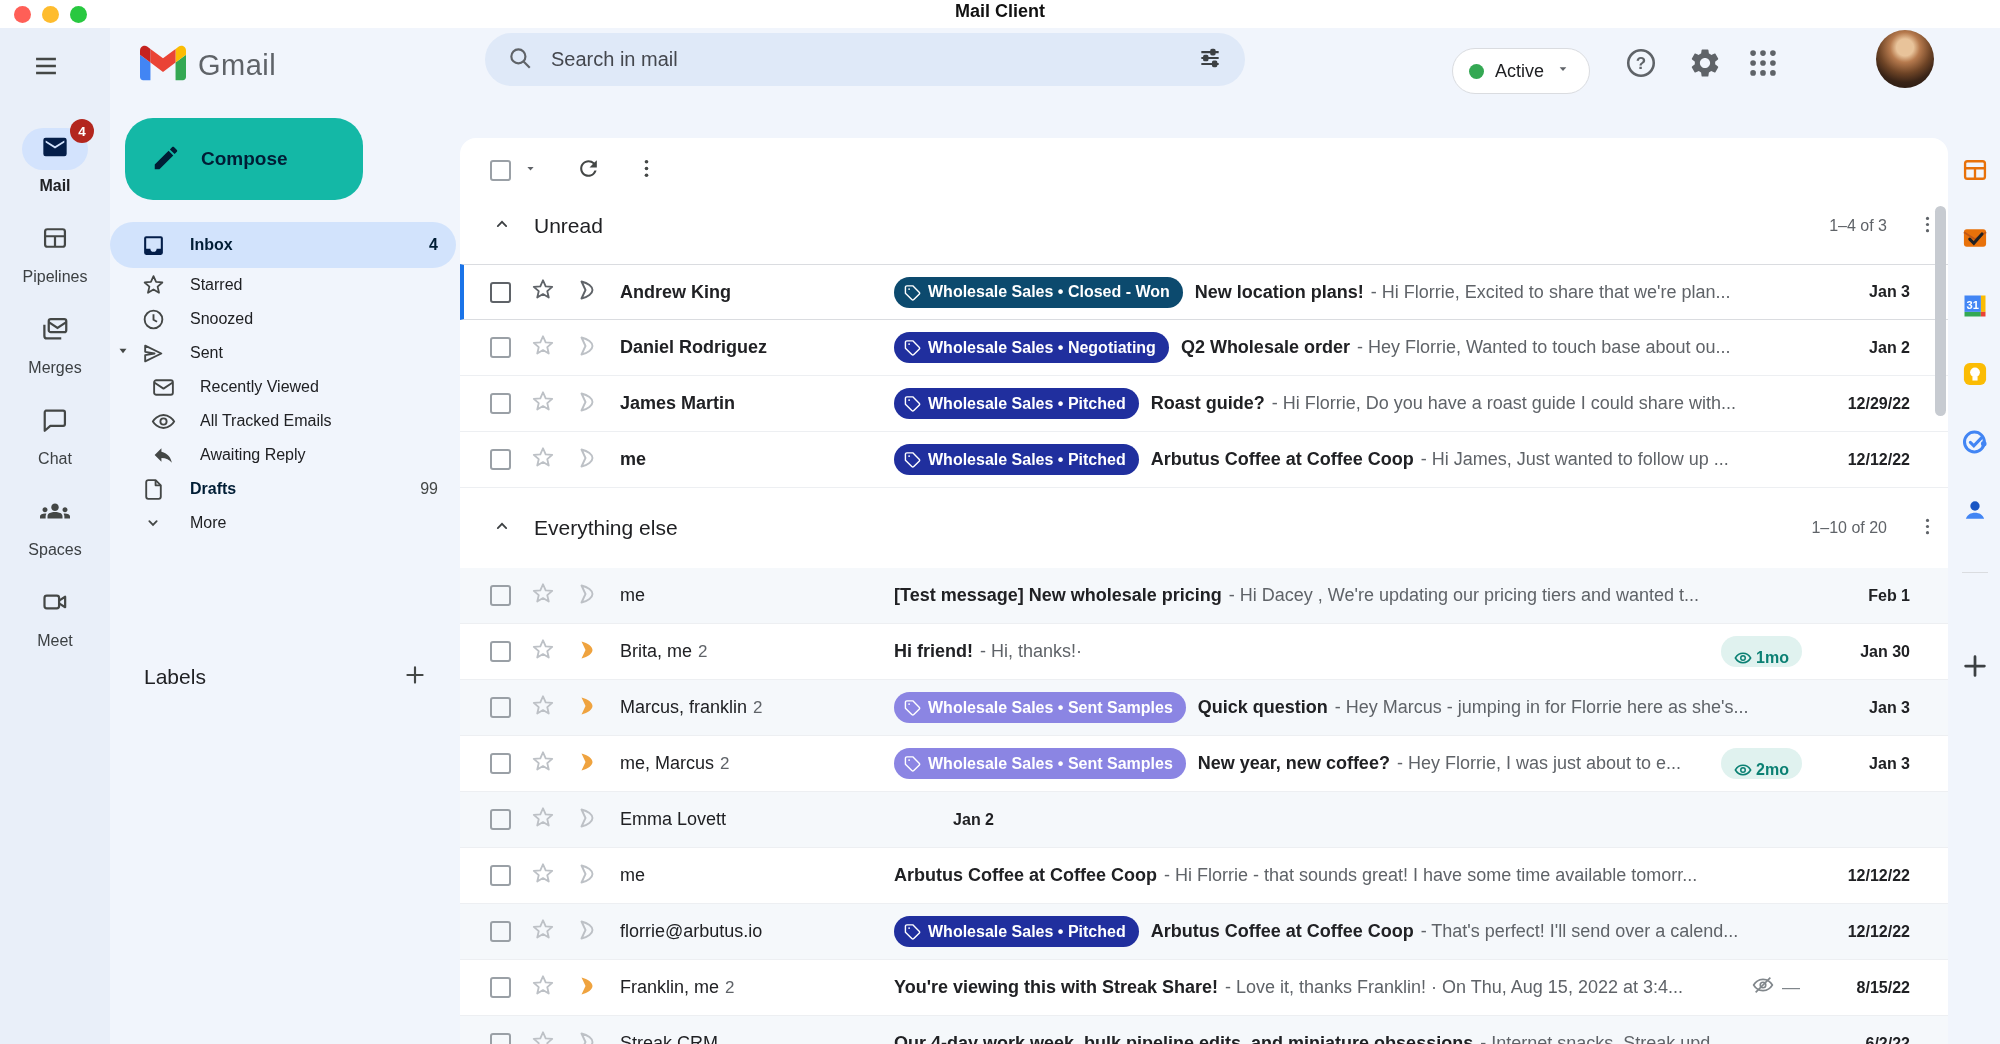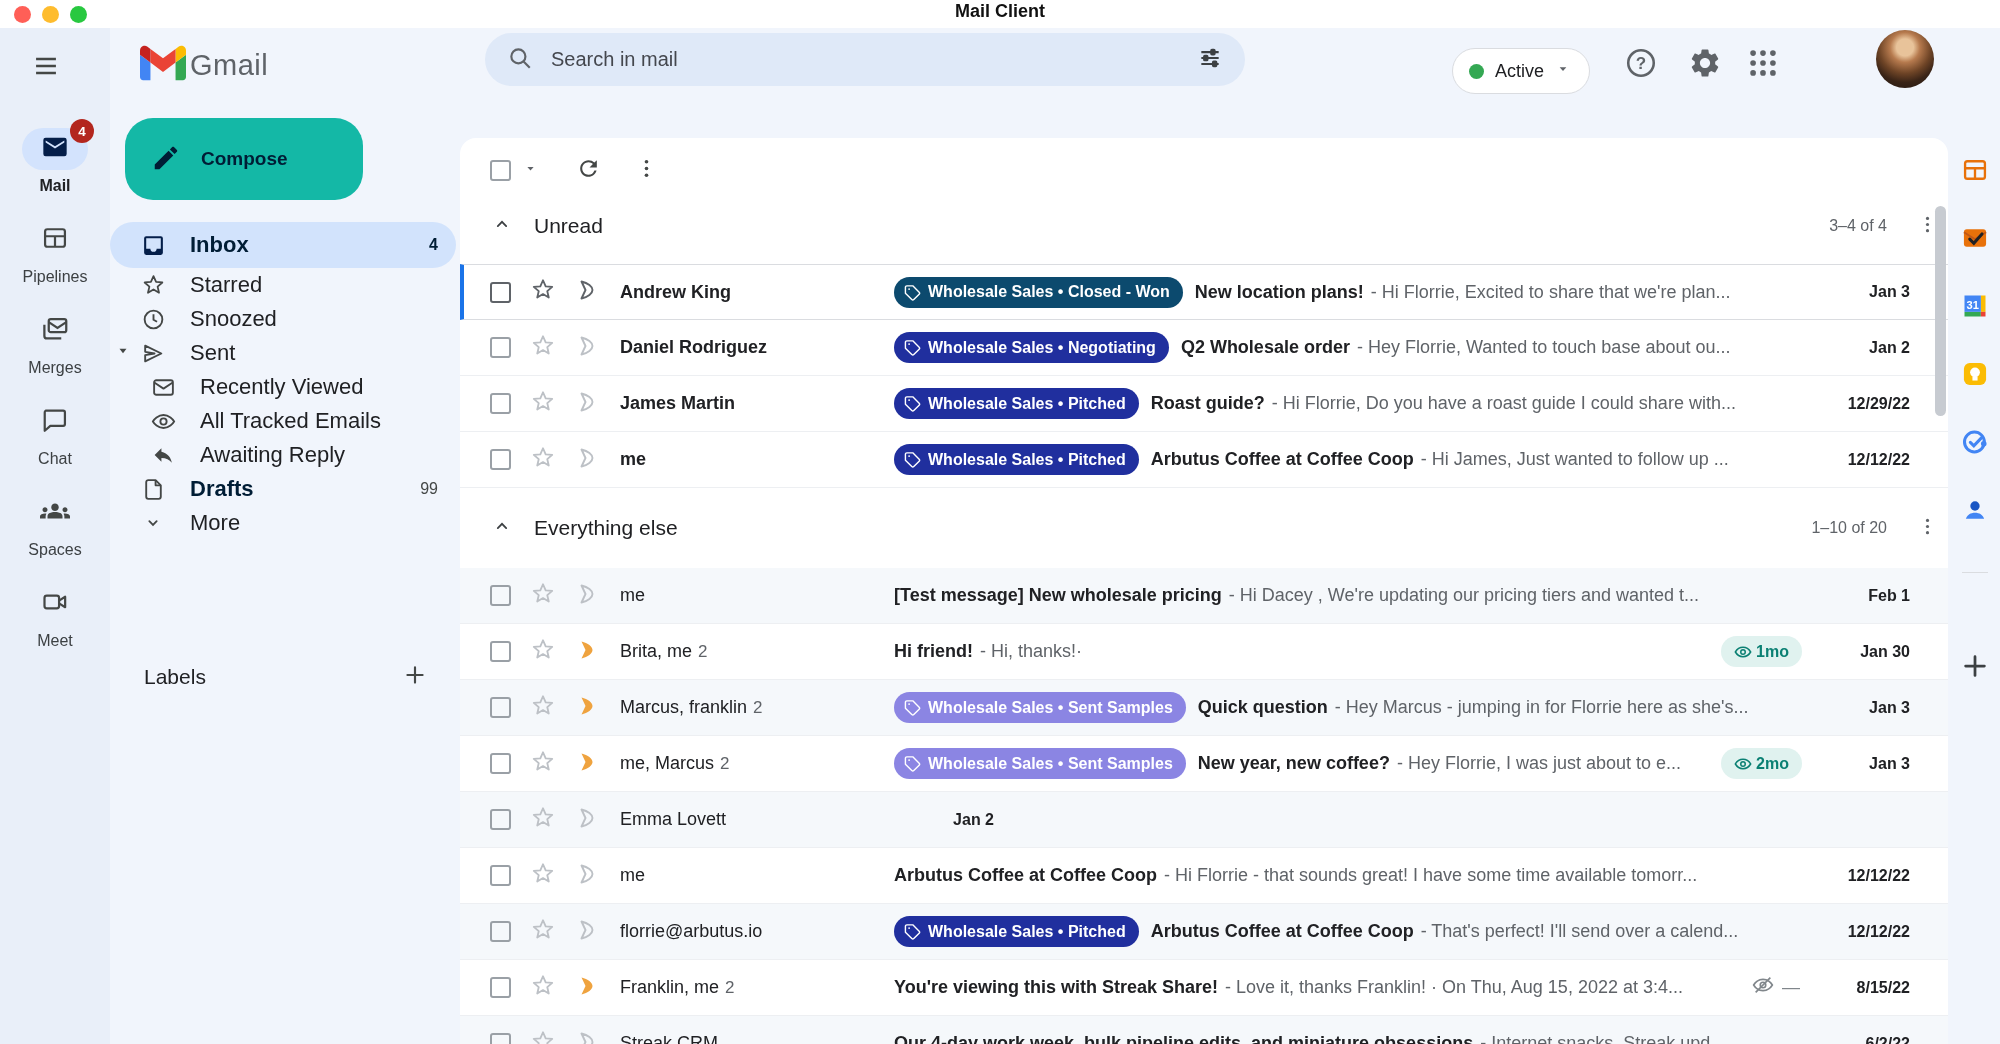--- a/index.html
+++ b/index.html
@@ -15,21 +15,21 @@
   .win-title { position:absolute; left:0; right:0; top:1px; text-align:center; font-size:18px; font-weight:700; color:#111; }
 
   
   .app { position:absolute; left:0; top:28px; width:2000px; height:1016px; background:#F1F5FC; }
   .rail-bg { position:absolute; left:0; top:0; width:110px; height:1016px; background:#E9EFF9; }
 
   
   .header { position:absolute; left:0; top:0; width:2000px; height:74px; }
   .hbtn { position:absolute; top:10px; background:none; border:none; cursor:pointer; border-radius:50%; padding:8px; }
   .hamburger { left:24px; top:16px; }
-  .logo { position:absolute; left:140px; top:17px; display:flex; align-items:center; gap:4px; }
+  .logo { position:absolute; left:140px; top:17px; display:flex; align-items:center; gap:12px; }
   .logo-text { font-size:29px; color:#5F6368; letter-spacing:.5px; }
   .search { position:absolute; left:485px; top:5px; width:760px; height:53px; background:#DFE9F8; border-radius:27px; display:flex; align-items:center; padding:0 16px 0 22px; }
   .search-ph { flex:1; font-size:20px; color:#44474E; margin-left:18px; }
   .status-pill { position:absolute; left:1452px; top:20px; height:46px; padding:0 18px 0 16px; background:#fff; border:1px solid #DADCE0; border-radius:23px; display:flex; align-items:center; gap:11px; cursor:pointer; }
   .status-dot { width:15px; height:15px; border-radius:50%; background:#34A853; }
   .status-label { font-size:18px; color:#202124; }
   .icbtn { position:absolute; top:14px; background:none; border:none; cursor:pointer; border-radius:50%; padding:4px; }
   .avatar { position:absolute; left:1876px; top:2px; width:58px; height:58px; border-radius:50%; cursor:pointer; border:none; padding:0;
             background: radial-gradient(circle at 50% 30%, #E8C39A 0 17%, #B67A4E 30%, #6E4426 52%, #3A2417 70%, #1E1410 100%); }
 
@@ -43,21 +43,21 @@
   .rail-badge { position:absolute; top:-9px; right:-6px; min-width:24px; height:24px; border-radius:12px; background:#B3261E; color:#fff; font-size:13.5px; font-weight:700; display:flex; align-items:center; justify-content:center; }
 
   
   .sidebar { position:absolute; left:110px; top:90px; width:350px; }
   .compose { margin-left:15px; width:238px; height:82px; background:#14b8a6; border:none; border-radius:28px; display:flex; align-items:center; gap:20px; padding:0 28px 0 26px; cursor:pointer; }
   .compose-label { font-size:19px; font-weight:700; color:#001D35; }
   .nav { margin-top:22px; }
   .nav-item { height:46px; display:flex; align-items:center; padding:0 18px 0 30px; border-radius:23px; margin-right:4px; cursor:pointer; color:#202124; }
   .nav-item .nicon { width:26px; display:flex; justify-content:center; color:#444746; }
   .nav-item.small { height:34px; }
-  .nav-item .nlabel { margin-left:24px; font-size:22px;text-align:center; }
+  .nav-item .nlabel { margin-left:24px; font-size:16px;text-align:center; }
   .nav-item .ncount { margin-left:auto; font-size:16px; color:#444746; }
   .nav-item.active { background:#D2E3FC; }
   .nav-item.active .nlabel, .nav-item.bold .nlabel { font-weight:700; color:#001D35; }
   .nav-item.active .ncount { font-weight:700; color:#001D35; }
   .nav-item.sub { padding-left:40px; }
   .sent-caret { position:absolute; margin-left:-24px; color:#444746; }
   .labels-row { margin-top:118px; display:flex; align-items:center; padding:0 28px 0 34px; }
   .labels-title { font-size:21px; font-weight:500; color:#202124; }
   .labels-add { margin-left:auto; background:none; border:none; cursor:pointer; color:#444746; padding:4px; }
 
@@ -81,21 +81,21 @@
   .row .streak.orange { color:#EFA33F; }
   .row .name { width:274px; margin-left:21px; font-size:18px; color:#202124; flex:none; white-space:nowrap; overflow:hidden; }
   .row.unread .name { font-weight:700; }
   .thread-count { color:#5F6368; font-weight:400; font-size:17px; margin-left:6px; }
   .msg { flex:1; display:flex; align-items:center; min-width:0; overflow:hidden; }
   .pill { height:31px; border-radius:16px; padding:0 13px 0 10px; color:#fff; font-size:16px; font-weight:700; display:flex; align-items:center; gap:7px; margin-right:12px; flex:none; }
   .pill.teal { background:#0c4a6e; } .pill.navy { background:#202F9E; } .pill.purple { background:#8B85E3; }
   .subject { font-size:18px; font-weight:700; color:#202124; white-space:nowrap; flex:none; }
   .snippet { font-size:18px; color:#5F6368; margin-left:7px; white-space:nowrap; overflow:hidden; text-overflow:ellipsis; }
   .date { width:100px; text-align:right; font-size:16px; font-weight:700; color:#202124; flex:none; }
-  .track-badge { height:31px; border-radius:16px; background:#E0F2EF; color:#0B8073; font-size:16px; font-weight:700; display:flex; align-items:center; gap:4px; padding:0 13px; margin:0 8px 0 14px; flex:none; }
+  .track-badge { height:31px; border-radius:16px; background:#E0F2EF; color:#0B8073; font-size:16px; font-weight:700; display:flex; align-items:flex-end; gap:4px; padding:0 13px; margin:0 8px 0 14px; flex:none; }
   .track-muted { display:flex; align-items:center; gap:8px; color:#80868B; margin:0 10px 0 14px; flex:none; font-size:18px; }
   .row.selected { border-left:4px solid #1A73E8; border-top:1px solid #DADCE0; border-bottom:1px solid #DADCE0; padding-left:26px; }
   .row.selected .chk { border-color:#5F6368; }
   .row.selected .star, .row.selected .streak:not(.orange) { color:#5F6368; }
   .ee-row.alt { background:#F5F8FB; }
   .scroll-thumb { position:absolute; right:2px; top:68px; width:11px; height:210px; border-radius:6px; background:#C7CBD1; }
 
   
   .rightpanel { position:absolute; right:0; top:100px; width:50px; height:916px; display:flex; flex-direction:column; align-items:center; }
   .rp-btn { background:none; border:none; cursor:pointer; padding:0; margin-bottom:37px; }
@@ -406,21 +406,21 @@
         </button>
       </div>
 
       <div class="sec-head first">
         <span class="sec-chevron">
           <svg width="20" height="20" viewBox="0 0 24 24" fill="none" stroke="#3C4043" stroke-width="2.2" stroke-linecap="round">
               <path d="m7 14.5 5-5 5 5"></path>
             </svg>
         </span>
         <span class="sec-title">Unread</span>
-        <span class="sec-range">3–4 of 4</span>
+        <span class="sec-range">1–4 of 3</span>
         <button class="sec-dots">
           <svg width="21" height="21" viewBox="0 0 24 24" fill="#5F6368">
               <circle cx="12" cy="5" r="1.8"></circle>
               <circle cx="12" cy="12" r="1.8"></circle>
               <circle cx="12" cy="19" r="1.8"></circle>
             </svg>
         </button>
       </div>
 
       <div class="row unread selected">

